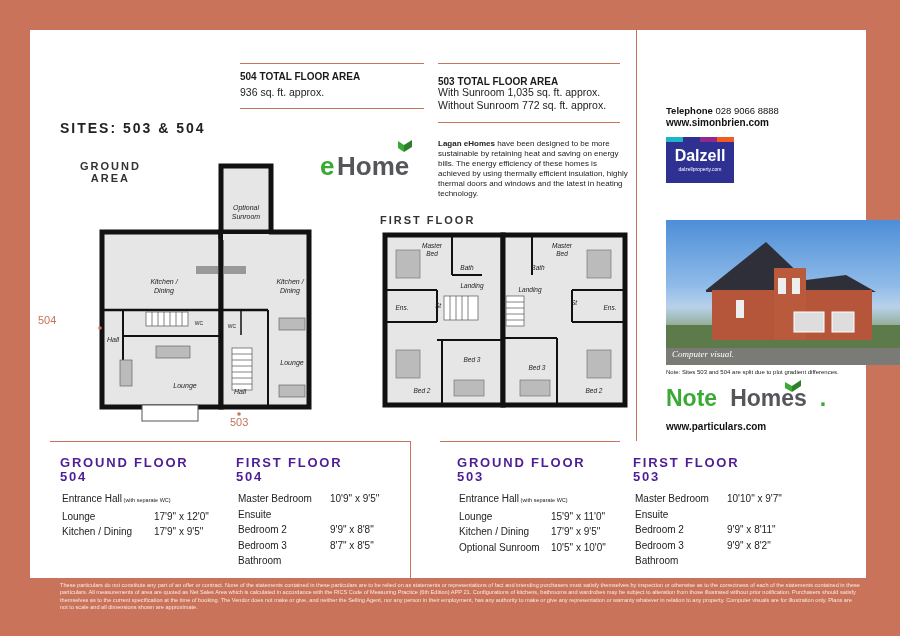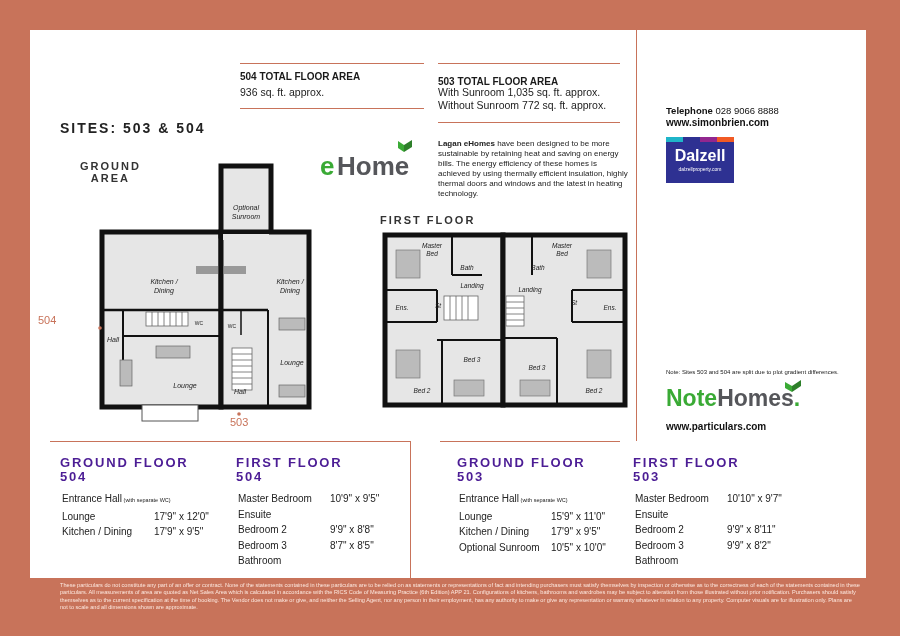--- a/index.html
+++ b/index.html
@@ -62,21 +62,21 @@
     .logo-dz .n2 { font-size: 5px; margin-top: 1px; }
     .photo {
       left: 636px; top: 190px; width: 234px; height: 145px;
       background: linear-gradient(#4d8ed8 0%, #8fbbe8 45%, #b9d1ea 60%, #7d9a6b 80%, #6c6d68 100%);
       overflow: hidden;
     }
     .note { font-size: 6px; color: #222; }
     .lagan {
       left: 636px; top: 355px; font-size: 23px; font-weight: bold; color: #3aaa35;
     }
-    .lagan span { color: #55565a; }
+    .lagan span { color: #55565a; margin-left: 13px; }
     .lagan-web { left: 636px; top: 391px; font-size: 10px; font-weight: bold; color: #111; }
     .sched-head { font-size: 13px; font-weight: bold; letter-spacing: 1.8px; color: #4c1d95; line-height: 14px; }
     .sched { font-size: 10px; color: #222; line-height: 13.5px; }
     .sched td { padding: 0; vertical-align: top; white-space: nowrap; }
     .sched .small { font-size: 5.5px; }
     .disclaimer {
       left: 60px; top: 582px; width: 800px;
       font-size: 5.6px; line-height: 7.3px; color: #fde8df;
     }
     svg text { font-family: "Liberation Sans", sans-serif; }
@@ -252,20 +252,35 @@
     <div class="stripes">
       <span style="background:#1fb5c9"></span>
         <span style="background:#2e3192"></span>
         <span style="background:#92278f"></span>
         <span style="background:#f15a24"></span>
     </div>
     <div class="n1">Dalzell</div>
     <div class="n2">dalzellproperty.com</div>
   </div>
 
+  <div class="abs photo">
+    <svg width="234" height="145" viewBox="0 0 234 145">
+      <rect x="0" y="105" width="234" height="40" fill="#5d7a4a"></rect>
+      <rect x="0" y="128" width="234" height="17" fill="#7a7a76"></rect>
+      <polygon points="40,70 100,22 140,60 180,55 210,72 40,72" fill="#2f2f3a"></polygon>
+      <rect x="46" y="70" width="160" height="50" fill="#b5553a"></rect>
+      <rect x="108" y="48" width="32" height="72" fill="#b95a3d"></rect>
+      <rect x="112" y="58" width="8" height="16" fill="#eee"></rect>
+      <rect x="126" y="58" width="8" height="16" fill="#eee"></rect>
+      <rect x="128" y="92" width="30" height="20" fill="#ddd" stroke="#fff"></rect>
+      <rect x="166" y="92" width="22" height="20" fill="#ddd" stroke="#fff"></rect>
+      <rect x="70" y="80" width="8" height="18" fill="#eee"></rect>
+    </svg>
+    <div class="abs" style="left:6px;top:129px;font-size:9px;font-style:italic;font-family:'Liberation Serif',serif;color:#fff;">Computer visual.</div>
+  </div>
   <div class="abs note" style="left:636px;top:339px;">Note: Sites 503 and 504 are split due to plot gradient differences.</div>
 
   <div class="abs lagan"><b>Note</b><span>Homes</span><span style="color:#3aaa35">.</span></div>
   <svg class="abs" style="left:755px;top:350px;" width="16" height="12" viewBox="0 0 16 12">
     <polygon points="0,2 7,6 7,12 0,8" fill="#3aaa35"></polygon>
       <polygon points="7,6 16,0 16,6 7,12" fill="#2d7f2a"></polygon>
   </svg>
   <div class="abs lagan-web">www.particulars.com</div>
 
   <div class="abs rule" style="left:20px;top:411px;width:360px;"></div>

